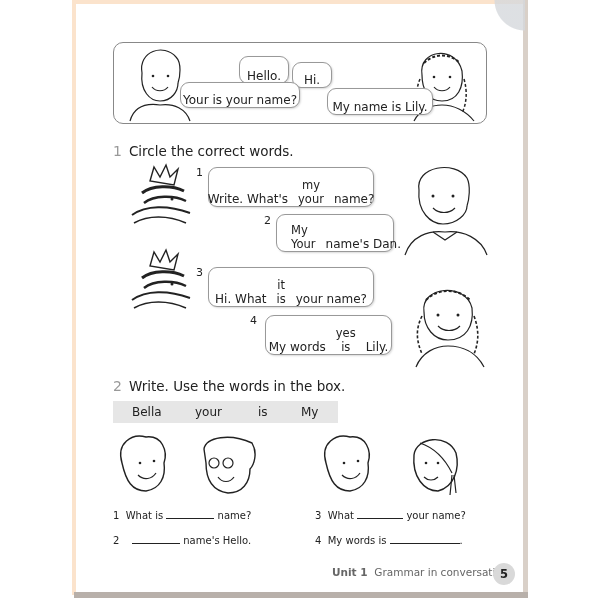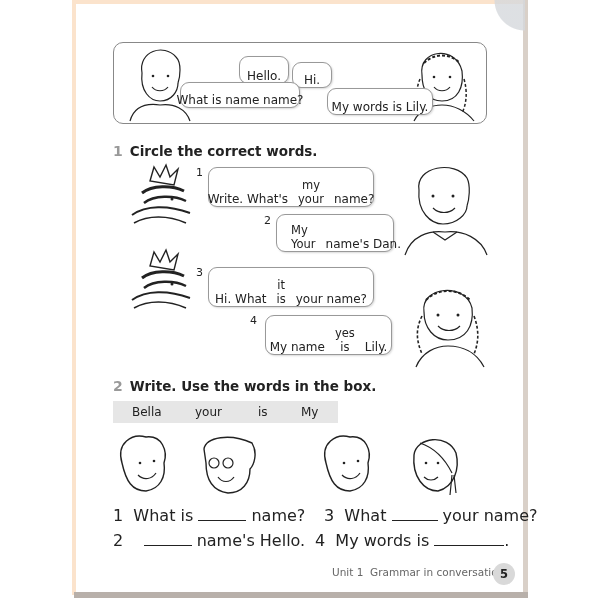--- a/index.html
+++ b/index.html
@@ -10,29 +10,29 @@
   .page-shadow-right { position:absolute; left:523px; top:0; width:5px; height:596px; background:#d9d0c8; }
   .page-shadow-bottom { position:absolute; left:74px; top:592px; width:454px; height:6px; background:#b8b0aa; }
   .corner-deco { position:absolute; left:470px; top:0; width:55px; height:45px;
      background:radial-gradient(circle at 100% 0, #d5d8dc 0 30px, transparent 31px); opacity:.8; }
   .abs { position:absolute; }
   .top-panel { left:113px; top:42px; width:372px; height:80px; border:1.5px solid #888;
                border-radius:10px; background:#fff; }
   .bubble { position:absolute; background:#fff; border:1.3px solid #999; border-radius:9px;
             font-size:12px; color:#222; box-shadow:1px 1px 2px rgba(0,0,0,.15);
             display:flex; align-items:flex-end; justify-content:center; white-space:nowrap; }
-  .heading { font-weight:bold; font-size:13.5px; color:#222; }
+  .heading { font-weight:normal; font-size:13.5px; color:#222; }
   .heading .num { color:#999; margin-right:7px; font-size:14px; }
   .qnum { position:absolute; font-size:11px; color:#222; }
   .choice { display:inline-flex; flex-direction:column; align-items:center; line-height:14px;
             font-size:11.5px; margin:0 10px; }
   .wordbox { left:113px; top:401px; width:225px; height:22px; background:#e6e6e6;
              display:flex; align-items:center; font-size:12px;text-align:center; }
   .wordbox span { position:absolute; }
-  .sentence { position:absolute; font-size:16px; color:#222; white-space:nowrap; }
+  .sentence { position:absolute; font-size:10px; color:#222; white-space:nowrap; }
   .blank { display:inline-block; border-bottom:1px solid #222; height:12px; vertical-align:baseline; }
   .footer { position:absolute; top:566px; font-size:10.5px; color:#666; }
   .pagenum { position:absolute; left:493px; top:563px; width:22px; height:22px; border-radius:50%;
              background:#d9d9d9; font-weight:bold; font-size:11.5px; display:flex; align-items:center;
              justify-content:center; color:#222; }
   svg { overflow:visible; }
 </style>
 </head>
 <body>
 
@@ -64,24 +64,24 @@
   </svg>
 </div>
 
 <div class="bubble" style="left:239px;top:56px;width:48px;height:26px">
   <span>Hello.</span>
 </div>
 <div class="bubble" style="left:292px;top:62px;width:38px;height:24px">
   <span>Hi.</span>
 </div>
 <div class="bubble" style="left:180px;top:82px;width:118px;height:24px">
-  <span>What is name name?</span>
+  <span>Your is your name?</span>
 </div>
 <div class="bubble" style="left:327px;top:88px;width:104px;height:25px">
-  <span>My words is Lily.</span>
+  <span>My name is Lily.</span>
 </div>
 
 <div class="abs heading" style="left:113px;top:143px">
   <span class="num">1</span><span>Circle the correct words.</span>
 </div>
 
 <svg class="abs" style="left:128px;top:163px" width="70" height="70">
   <path d="M22,18 L26,4 L32,14 L38,2 L42,14 L50,6 L46,22 Z" fill="none" stroke="#222" stroke-width="1.4"></path>
   <path d="M14,30 C24,22 44,22 56,28" fill="none" stroke="#222" stroke-width="3"></path>
   <path d="M16,40 C26,32 46,32 58,38" fill="none" stroke="#222" stroke-width="2.5"></path>
@@ -143,21 +143,21 @@
   <span>Hi. What</span>
   <span class="choice">
     <span>it</span>
     <span>is</span>
   </span>
   <span>your name?</span>
 </div>
 
 <span class="qnum" style="left:250px;top:314px">4</span>
 <div class="bubble" style="left:265px;top:315px;width:125px;height:38px">
-  <span>My name</span>
+  <span>My words</span>
   <span class="choice">
     <span>yes</span>
     <span>is</span>
   </span>
   <span>Lily.</span>
 </div>
 
 <div class="abs heading" style="left:113px;top:378px">
   <span class="num">2</span><span>Write. Use the words in the box.</span>
 </div>
@@ -199,27 +199,27 @@
 <div class="sentence" style="left:113px;top:506px">
   <span>1</span>&nbsp;&nbsp;<span>What is</span>
   <span class="blank" style="width:48px"></span>
   <span>name?</span>
 </div>
 <div class="sentence" style="left:113px;top:531px">
   <span>2</span>&nbsp;&nbsp;&nbsp;
   <span class="blank" style="width:48px"></span>
   <span>name's Hello.</span>
 </div>
-<div class="sentence" style="left:324px;top:506px">
+<div class="sentence" style="left:315px;top:506px">
   <span>3</span>&nbsp;&nbsp;<span>What</span>
   <span class="blank" style="width:46px"></span>
   <span>your name?</span>
 </div>
 <div class="sentence" style="left:315px;top:531px">
   <span>4</span>&nbsp;&nbsp;<span>My words is</span>
   <span class="blank" style="width:70px"></span><span>.</span>
 </div>
 
 <div class="footer" style="left:332px">
-  <span style="font-weight:normal;color:#666">Unit 1</span>&nbsp;
+  <span style="font-weight:bold;color:#666">Unit 1</span>&nbsp;
   <span>Grammar in conversation</span>
 </div>
 <div class="pagenum">5</div>
 
 </body></html>

